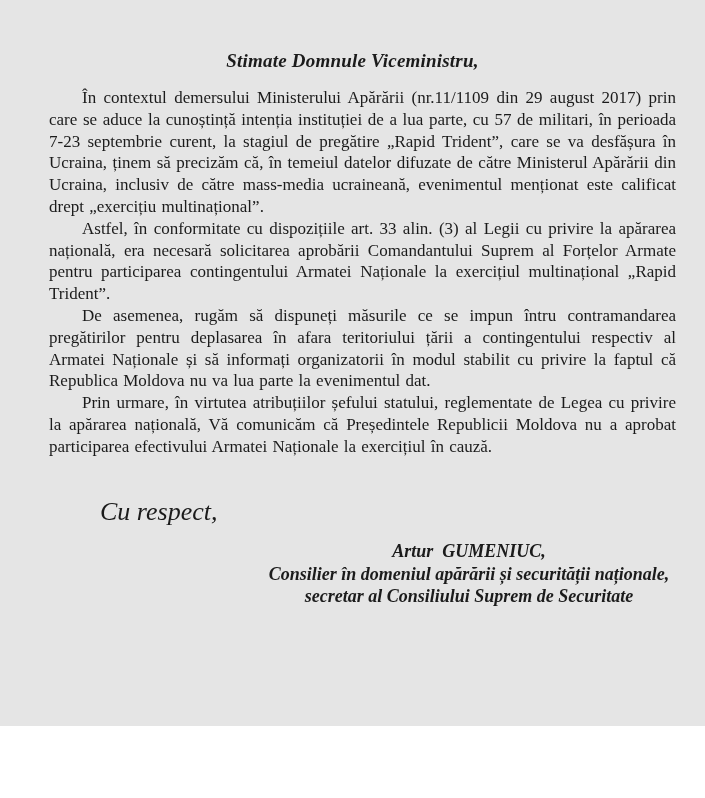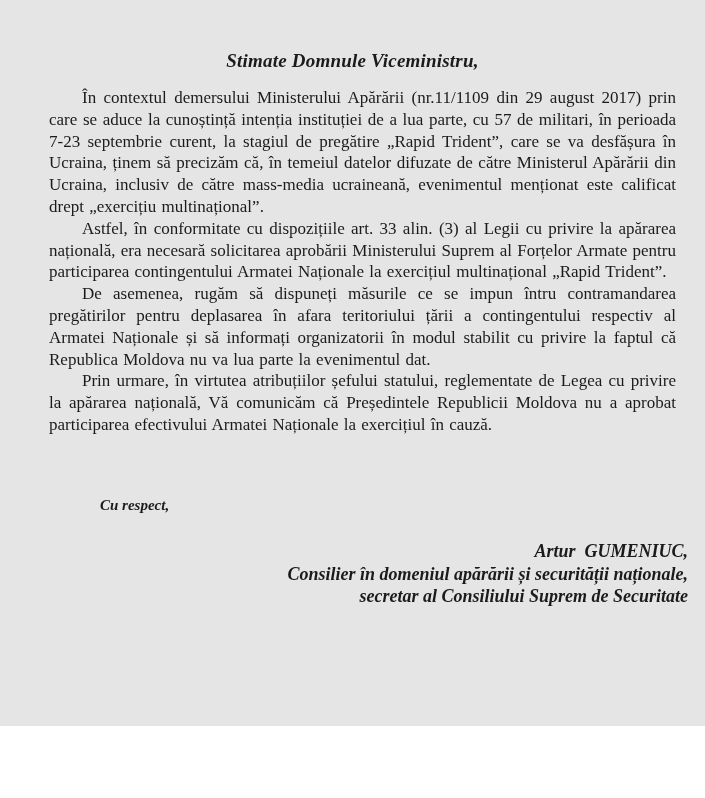--- a/index.html
+++ b/index.html
@@ -40,30 +40,30 @@
     font-size: 17px;
     line-height: 21.8px;
     word-spacing: 1px;
   }
   .body-text p span.italic {
   }
   .closing {
     position: absolute;
     top: 497px;
     left: 100px;
-    font-size: 15px;
-    font-weight: bold;
+    font-size: 26px;
+    font-weight: normal;
     font-style: italic;
   }
   .signature {
     position: absolute;
     top: 540px;
     left: 250px;
     width: 438px;
-    text-align: right;
+    text-align: center;
     font-size: 18px;
     font-weight: bold;
     font-style: italic;
     line-height: 22.5px;
   }
   .sig-name {
     white-space: pre-wrap;
   }
   .recipient {
     position: absolute;
@@ -77,21 +77,21 @@
 </style>
 </head>
 <body>
 
 <div class="page">
 
   <div class="salutation">Stimate Domnule Viceministru,</div>
 
   <div class="body-text">
     <p><span>În contextul demersului Ministerului Apărării (</span><span class="italic">nr.11/1109 din 29 august 2017)</span><span> prin care se aduce la cunoștință intenția instituției de a lua parte, cu 57 de militari, în perioada 7-23 septembrie curent, la stagiul de pregătire „Rapid Trident”, care se va desfășura în Ucraina, ținem să precizăm că, în temeiul datelor difuzate de către Ministerul Apărării din Ucraina, inclusiv de către mass-media ucraineană, evenimentul menționat este calificat drept „exercițiu multinațional”.</span></p>
-    <p><span>Astfel, în conformitate cu dispozițiile art. 33 alin. (3) al </span><span class="italic">Legii cu privire la apărarea națională,</span><span> era necesară solicitarea aprobării Ministerului Suprem al Forțelor Armate pentru participarea contingentului Armatei Naționale la exercițiul multinațional „Rapid Trident”.</span></p>
+    <p><span>Astfel, în conformitate cu dispozițiile art. 33 alin. (3) al </span><span class="italic">Legii cu privire la apărarea națională,</span><span> era necesară solicitarea aprobării Comandantului Suprem al Forțelor Armate pentru participarea contingentului Armatei Naționale la exercițiul multinațional „Rapid Trident”.</span></p>
     <p><span>De asemenea, rugăm să dispuneți măsurile ce se impun întru contramandarea pregătirilor pentru deplasarea în afara teritoriului țării a contingentului respectiv al Armatei Naționale și să informați organizatorii în modul stabilit cu privire la faptul că Republica Moldova nu va lua parte la evenimentul dat.</span></p>
     <p><span>Prin urmare, în virtutea atribuțiilor șefului statului, reglementate de </span><span class="italic">Legea cu privire la apărarea națională,</span><span> Vă comunicăm că Președintele Republicii Moldova nu a aprobat participarea efectivului Armatei Naționale la exercițiul în cauză.</span></p>
   </div>
 
   <div class="closing">Cu respect,</div>
 
   <div class="signature">
     <div class="sig-name">Artur  GUMENIUC,</div>
     <div class="sig-title">Consilier în domeniul apărării și securității naționale,</div>
     <div class="sig-title">secretar al Consiliului Suprem de Securitate</div>

